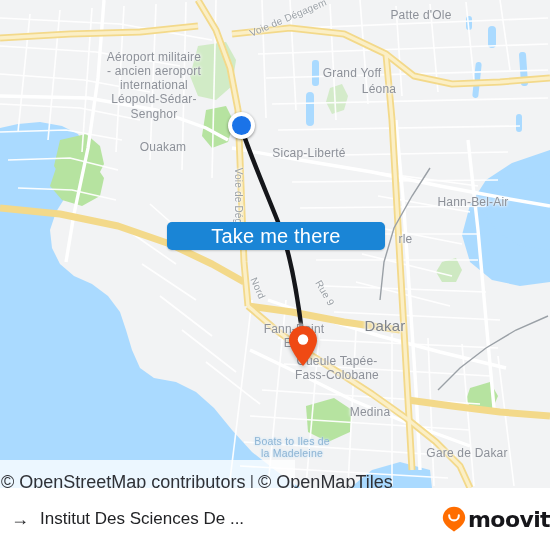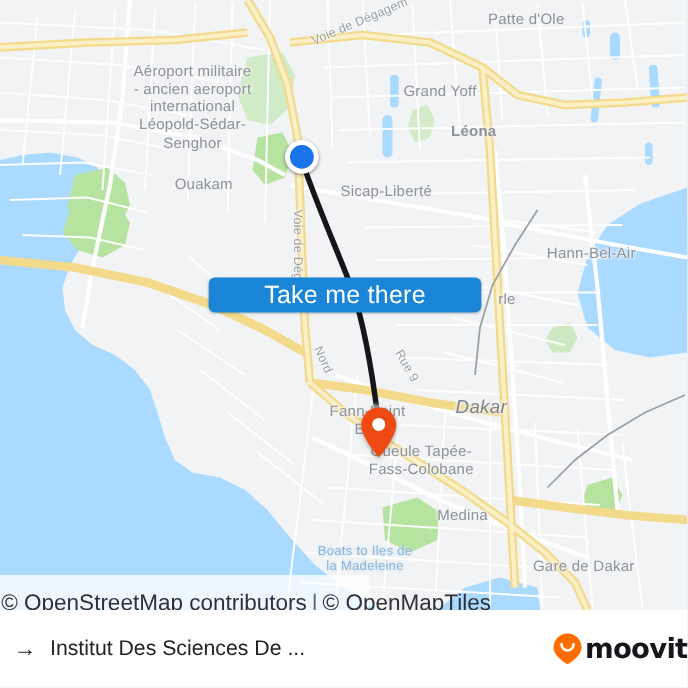--- a/index.html
+++ b/index.html
@@ -252,27 +252,27 @@
 
     <div class="mlabel med multiline" style="left:154px;top:50px;transform:translate(-50%,0);">Aéroport militaire
 - ancien aeroport
 international
 Léopold-Sédar-
 Senghor</div>
     <div class="mlabel med" style="left:163px;top:140px;transform:translate(-50%,0);">Ouakam</div>
     <div class="mlabel road" style="left:288px;top:12px;transform:translate(-50%,0) rotate(-23deg);">Voie de Dégagem</div>
     <div class="mlabel med" style="left:421px;top:8px;transform:translate(-50%,0);">Patte d'Ole</div>
     <div class="mlabel med" style="left:352px;top:66px;transform:translate(-50%,0);">Grand Yoff</div>
-    <div class="mlabel med" style="left:379px;top:98px;transform:translate(-50%,0);font-weight:bold;">Léona</div>
+    <div class="mlabel med" style="left:379px;top:82px;transform:translate(-50%,0);">Léona</div>
     <div class="mlabel med" style="left:309px;top:146px;transform:translate(-50%,0);">Sicap-Liberté</div>
     <div class="mlabel med" style="left:473px;top:195px;transform:translate(-50%,0);">Hann-Bel-Air</div>
     <div class="mlabel road" style="left:238px;top:196px;transform:translate(-50%,-50%) rotate(90deg);">Voie de Dég</div>
     <div class="mlabel road" style="left:258px;top:288px;transform:translate(-50%,-50%) rotate(66deg);">Nord</div>
     <div class="mlabel road" style="left:325px;top:293px;transform:translate(-50%,-50%) rotate(60deg);">Rue 9</div>
-    <div class="mlabel big" style="left:385px;top:317px;transform:translate(-50%,0);font-style:italic;">Dakar</div>
+    <div class="mlabel big" style="left:385px;top:317px;transform:translate(-50%,0);">Dakar</div>
     <div class="mlabel med multiline" style="left:294px;top:322px;transform:translate(-50%,0);">Fann-Point
 E-A</div>
     <div class="mlabel med multiline" style="left:337px;top:354px;transform:translate(-50%,0);">Gueule Tapée-
 Fass-Colobane</div>
     <div class="mlabel med" style="left:370px;top:405px;transform:translate(-50%,0);">Medina</div>
     <div class="mlabel sml wlab multiline" style="left:292px;top:435px;transform:translate(-50%,0);">Boats to Iles de
 la Madeleine</div>
     <div class="mlabel med" style="left:467px;top:446px;transform:translate(-50%,0);">Gare de Dakar</div>
     <div class="mlabel med" style="left:399px;top:232px;transform:translate(-50%,0);padding-left:13px;">rle</div>
 

